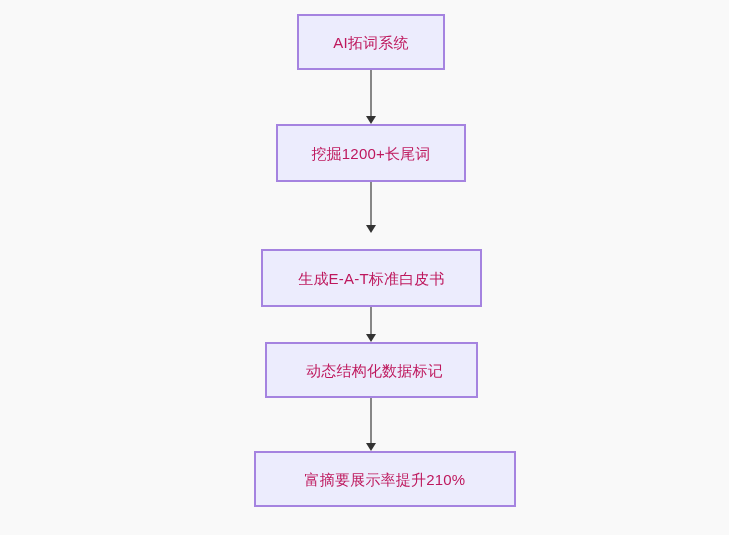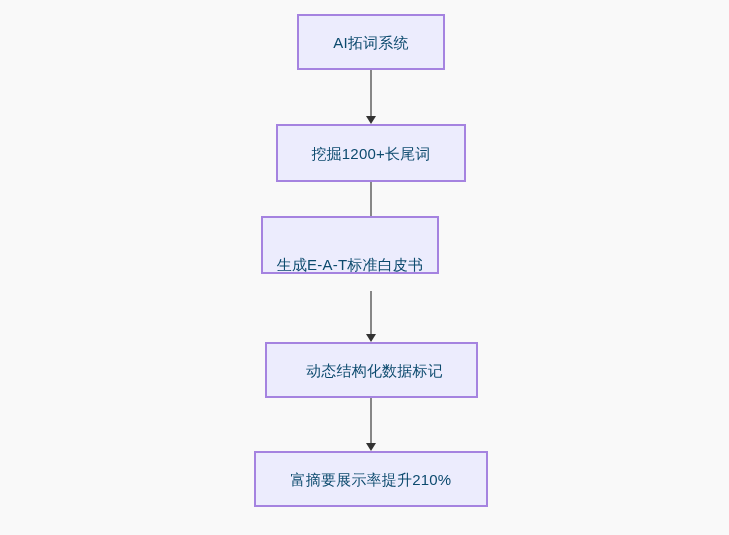--- a/index.html
+++ b/index.html
@@ -17,21 +17,21 @@
   #flow-canvas {
     position: relative;
     width: 729px;
     height: 535px;
   }
   .node {
     position: absolute;
     box-sizing: border-box;
     background: #ececfd;
     border: 2px solid #a583e0;
-    color: #0c4a6e;
+    color: #be185d;
     font-size: 15px;
     line-height: 1;
     display: flex;
     align-items: center;
     justify-content: center;
     white-space: nowrap;
     letter-spacing: 0.2px;
   }
   .node-label {
     display: block;
@@ -85,25 +85,25 @@
   </div>
 
   <div class="node" style="left:297px; top:14px; width:148px; height:56px;">
     <span class="node-label">AI拓词系统</span>
   </div>
 
   <div class="node" style="left:276px; top:124px; width:190px; height:58px;">
     <span class="node-label">挖掘1200+长尾词</span>
   </div>
 
-  <div class="node" style="left:261px; top:216px; width:178px; height:58px;align-items:flex-end;">
+  <div class="node" style="left:261px; top:249px; width:221px; height:58px;">
     <span class="node-label">生成E-A-T标准白皮书</span>
   </div>
 
   <div class="node" style="left:265px; top:342px; width:213px; height:56px;padding-left:6px;">
     <span class="node-label">动态结构化数据标记</span>
   </div>
 
-  <div class="node" style="left:254px; top:451px; width:234px; height:56px;">
+  <div class="node" style="left:254px; top:451px; width:262px; height:56px;">
     <span class="node-label">富摘要展示率提升210%</span>
   </div>
 
 </div>
 
 </body></html>

